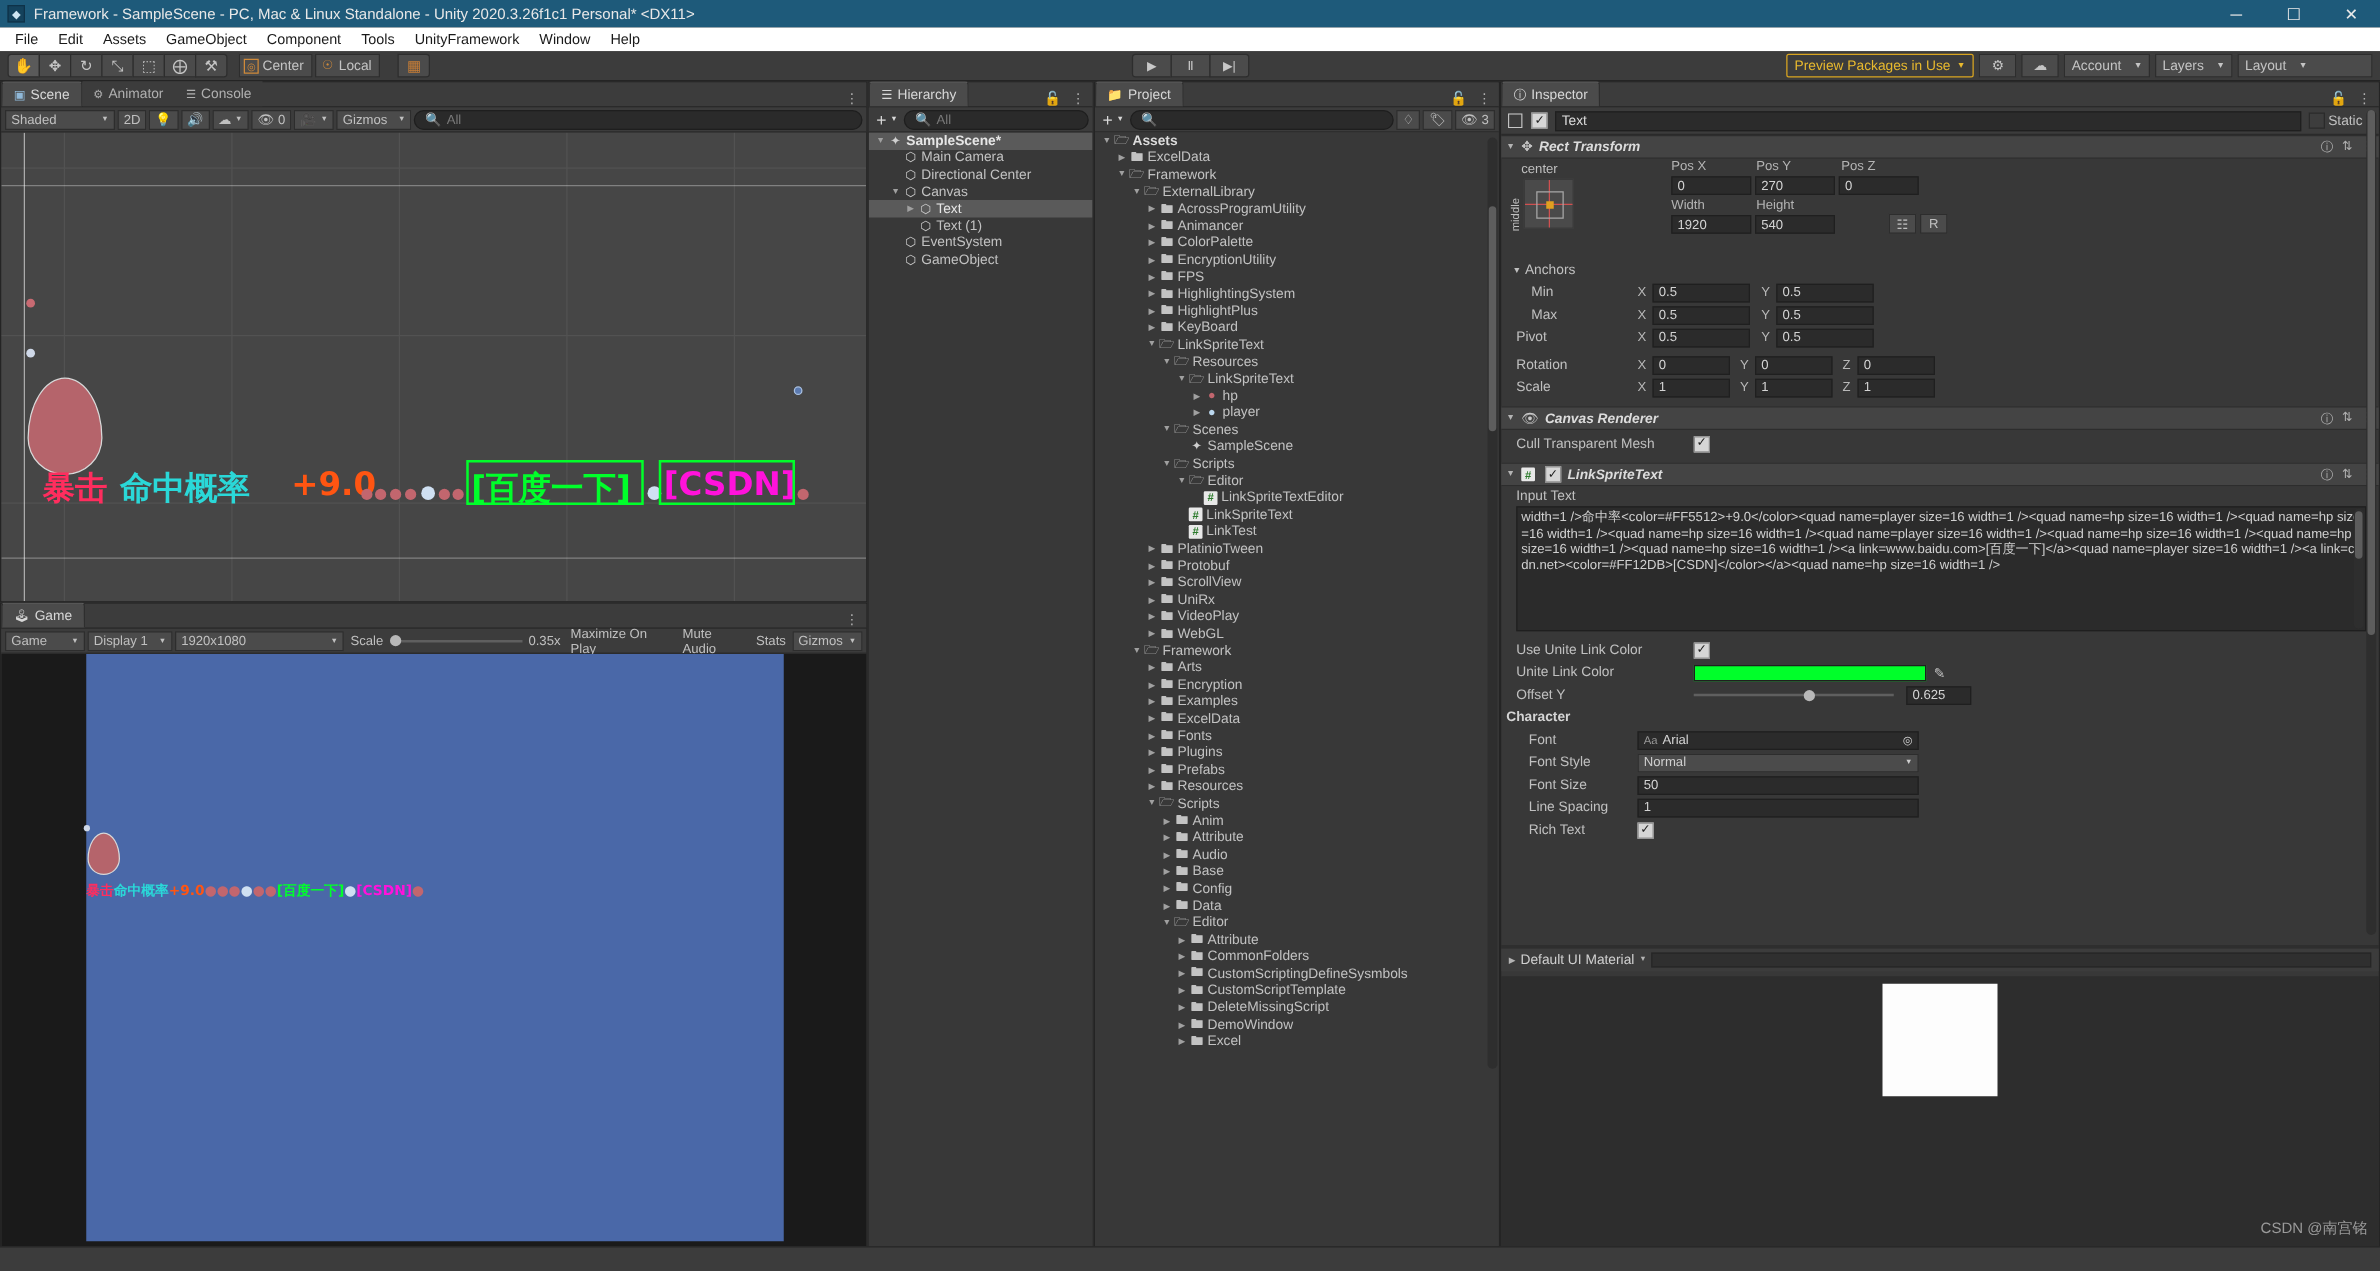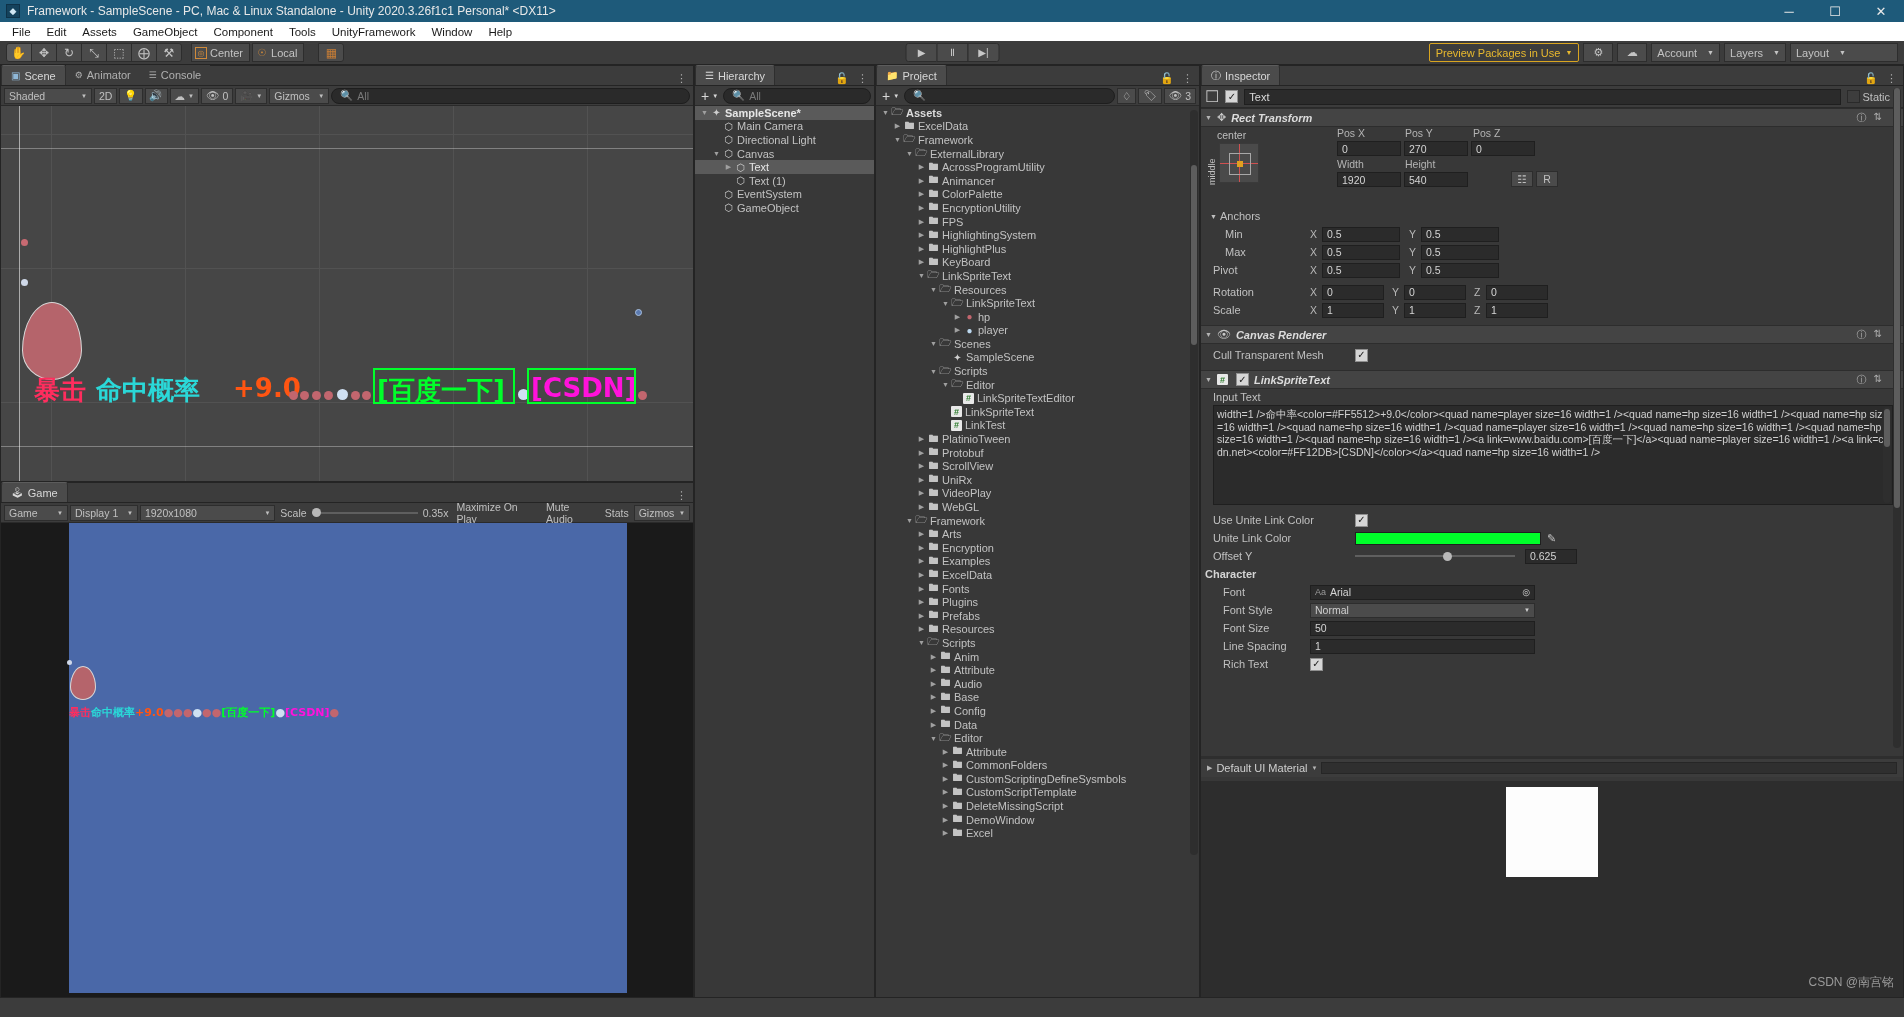--- a/index.html
+++ b/index.html
@@ -386,21 +386,21 @@
           <div class="row">
             <span style="width:16px;flex:0 0 16px;"></span>
             <span class="arrow none">▶</span>
             <span class="gicon">⬡</span>
             <span style="">Main Camera</span>
           </div>
           <div class="row">
             <span style="width:16px;flex:0 0 16px;"></span>
             <span class="arrow none">▶</span>
             <span class="gicon">⬡</span>
-            <span style="">Directional Light</span>
+            <span style="">Directional Center</span>
           </div>
           <div class="row">
             <span style="width:16px;flex:0 0 16px;"></span>
             <span class="arrow">▼</span>
             <span class="gicon">⬡</span>
             <span style="">Canvas</span>
           </div>
           <div class="row sel">
             <span style="width:28px;flex:0 0 28px;"></span>
             <span class="arrow">▶</span>

